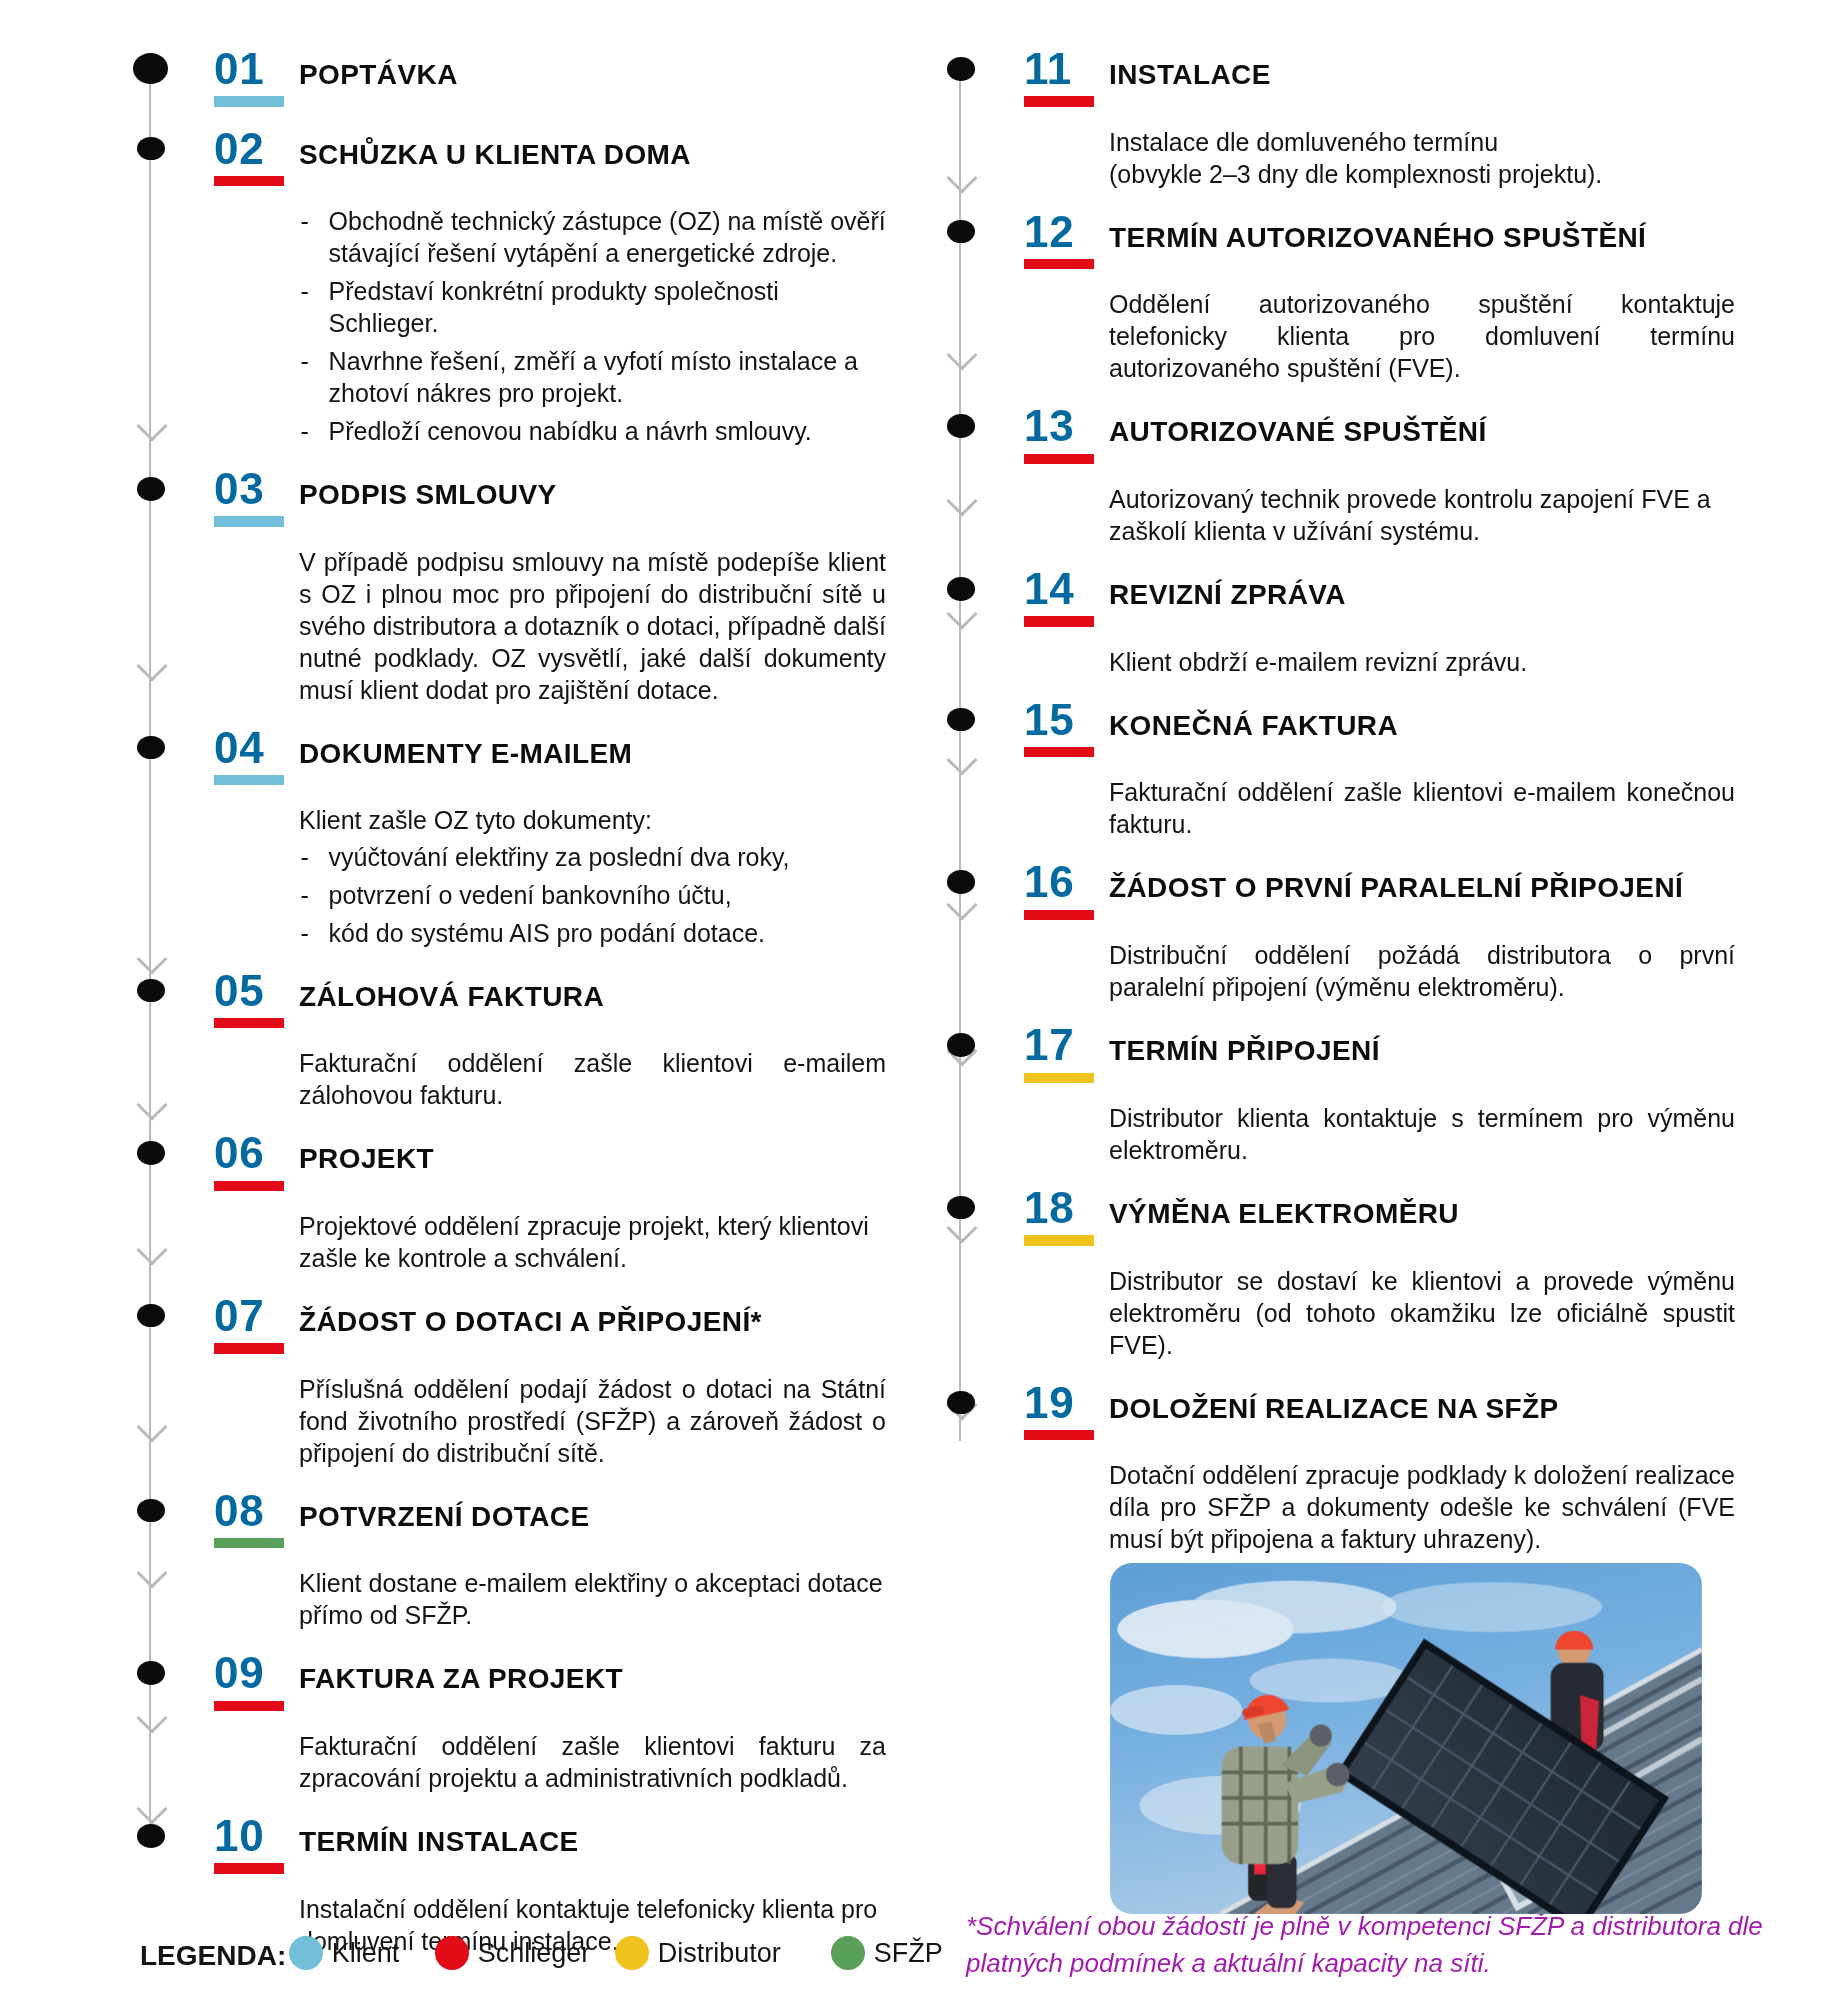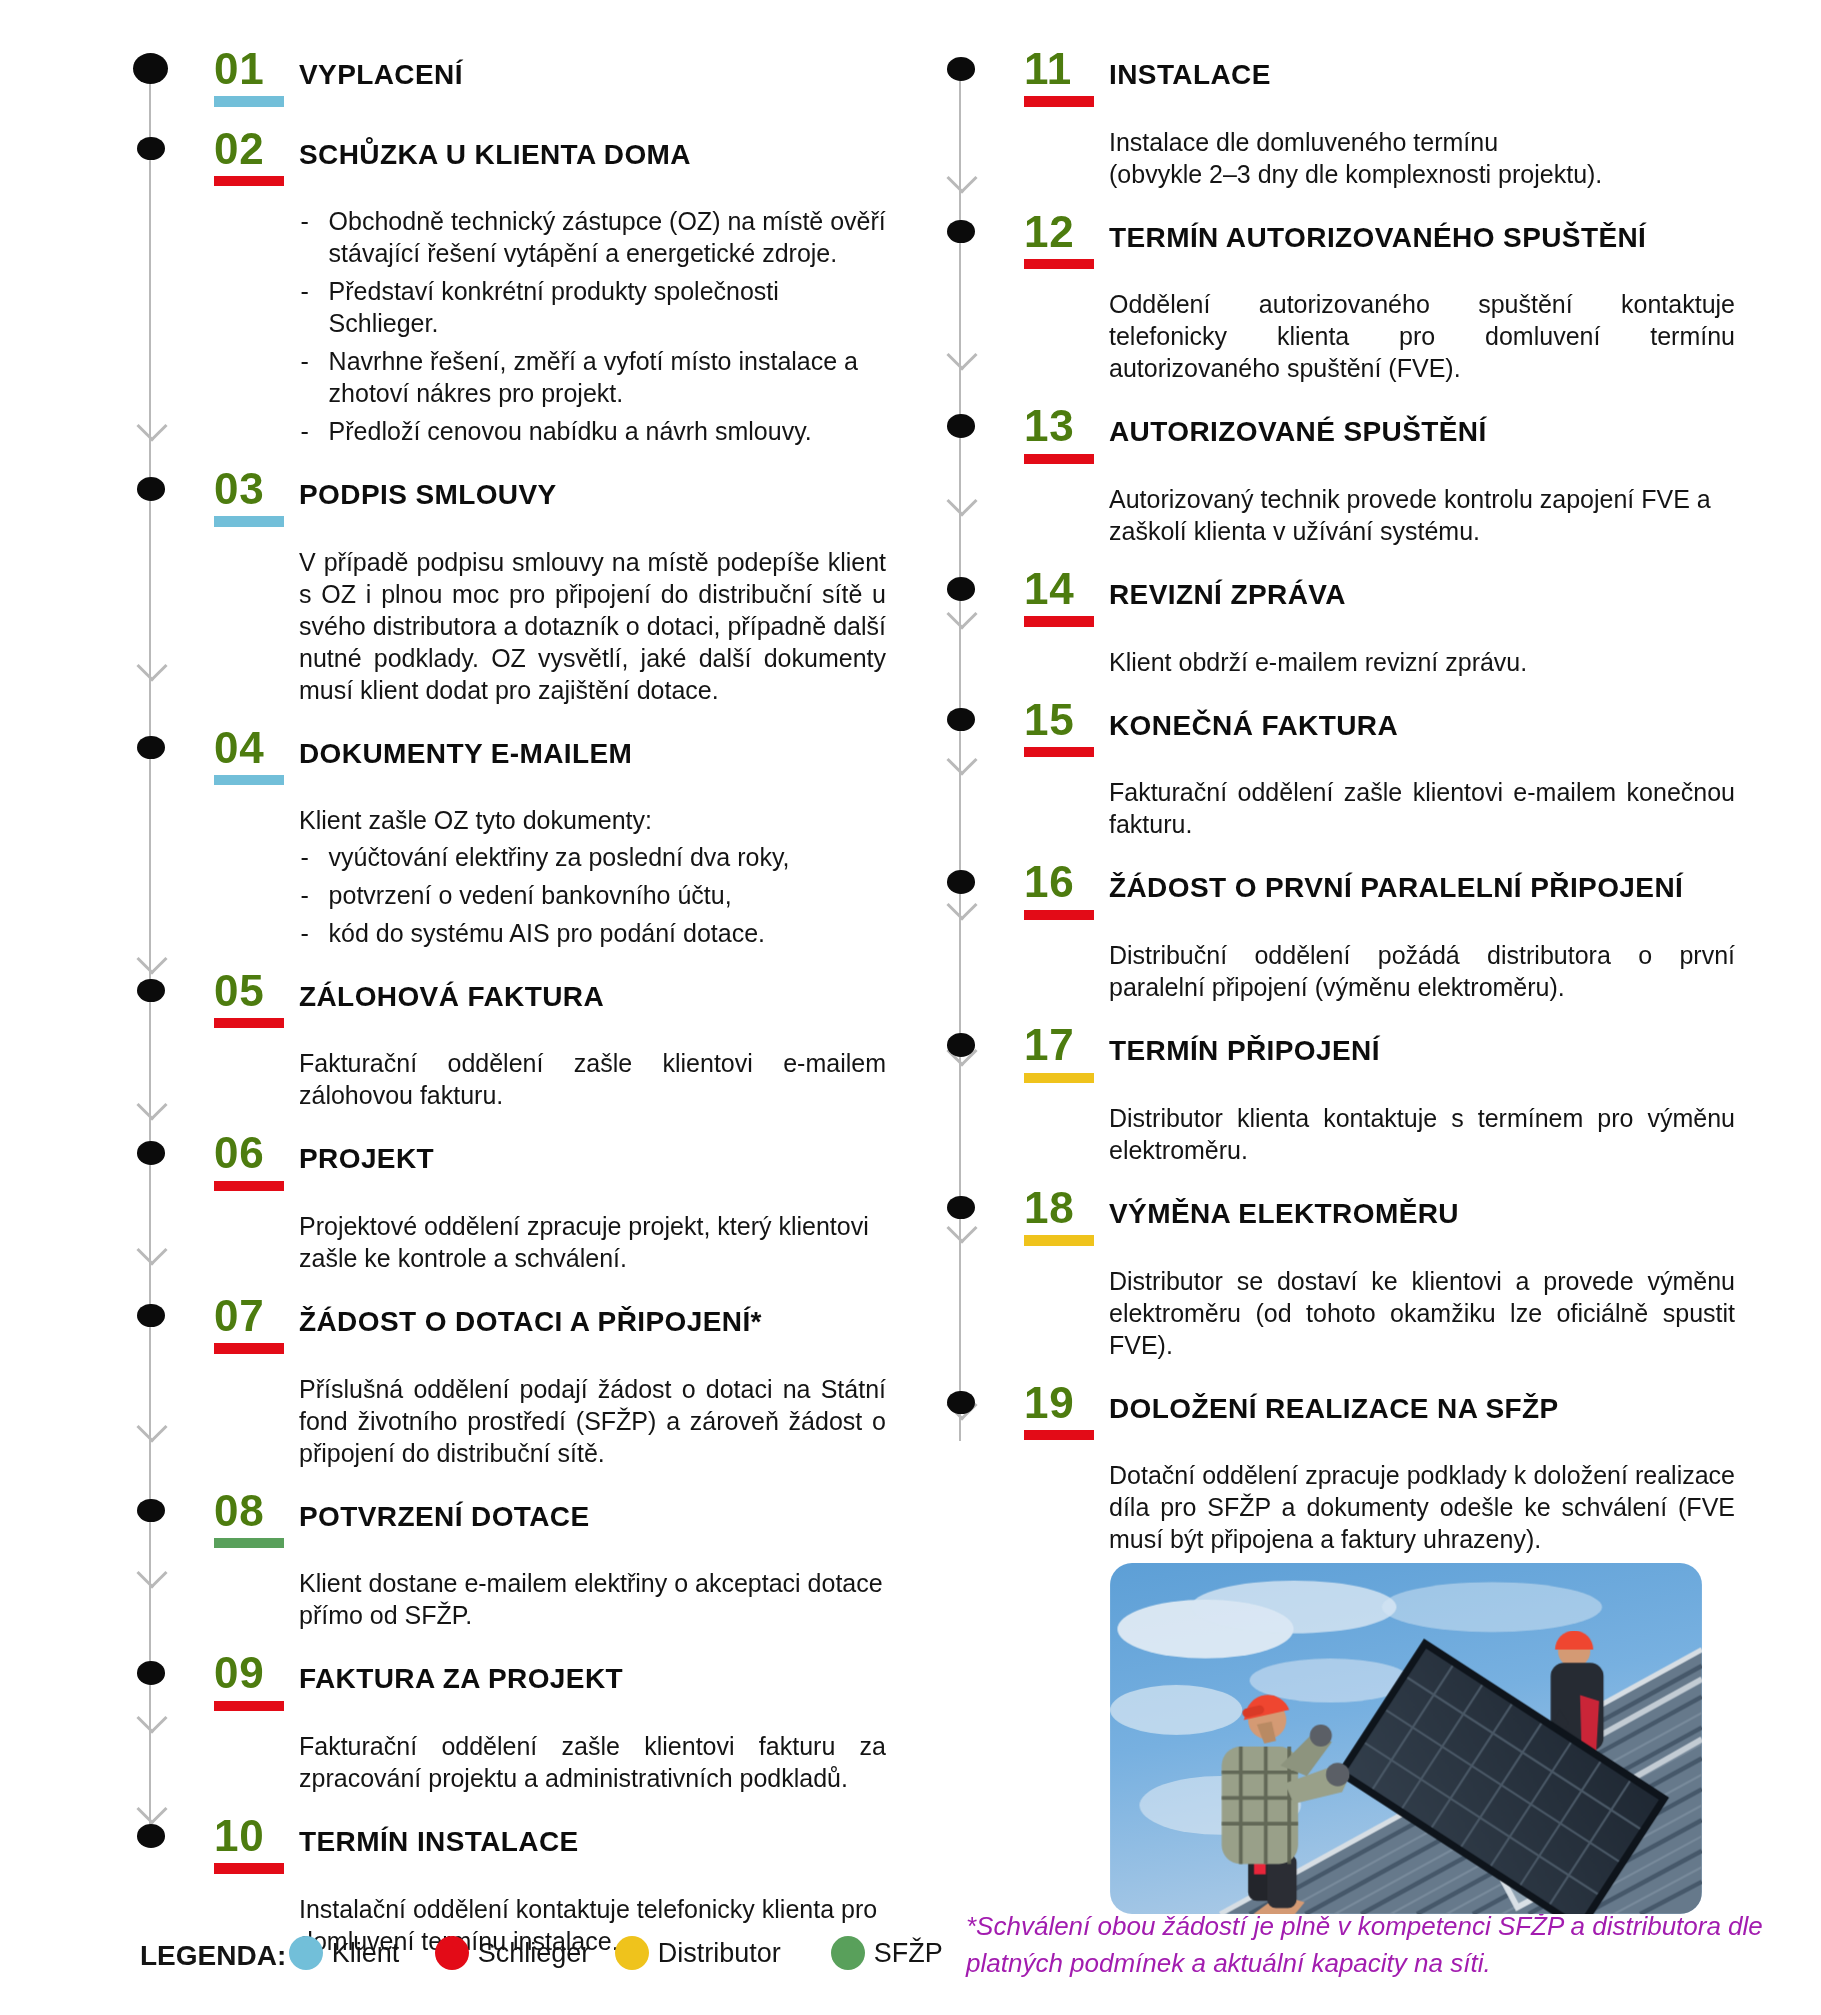--- a/index.html
+++ b/index.html
@@ -22,21 +22,21 @@
   }
   .step.big-dot .dot{left:-81px;top:7.3px;width:35px;height:31px;}
   .chev{
     position:absolute;width:19px;height:19px;left:-73px;
     border-right:3.7px solid #b9b9b9;border-bottom:3.7px solid #b9b9b9;
     transform:rotate(45deg);z-index:1;
   }
 
   .head{display:flex;align-items:baseline;}
   .numwrap{width:85px;flex:none;}
-  .num{font-size:44px;line-height:46px;font-weight:700;letter-spacing:0.7px;color:#4d7c0f;}
+  .num{font-size:44px;line-height:46px;font-weight:700;letter-spacing:0.7px;color:#0369a1;}
   .underline{width:70px;height:10.3px;margin-top:4.4px;background:#e30b17;}
   .c-blue .underline{background:#72bfd9;}
   .c-red .underline{background:#e30b17;}
   .c-yellow .underline{background:#efc31c;}
   .c-green .underline{background:#59a05b;}
   .title{font-size:28px;font-weight:700;letter-spacing:0.4px;color:#0d0d0d;}
 
   .content{margin-left:85px;margin-top:19px;}
   #col-left .content{width:587px;}
   #col-right .content{width:626px;}
@@ -67,21 +67,21 @@
 <body>
 
 <div id="col-left" class="col">
     <div class="step c-blue big-dot no-body">
     <span class="dot"></span>
     <div class="head">
       <div class="numwrap">
         <div class="num">01</div>
         <div class="underline"></div>
       </div>
-      <div class="title">VYPLACENÍ</div>
+      <div class="title">POPTÁVKA</div>
     </div>
     <div class="content">
       
       
     </div>
   </div>
     <div class="step c-red">
     <span class="dot"></span>
     <div class="head">
       <div class="numwrap">

